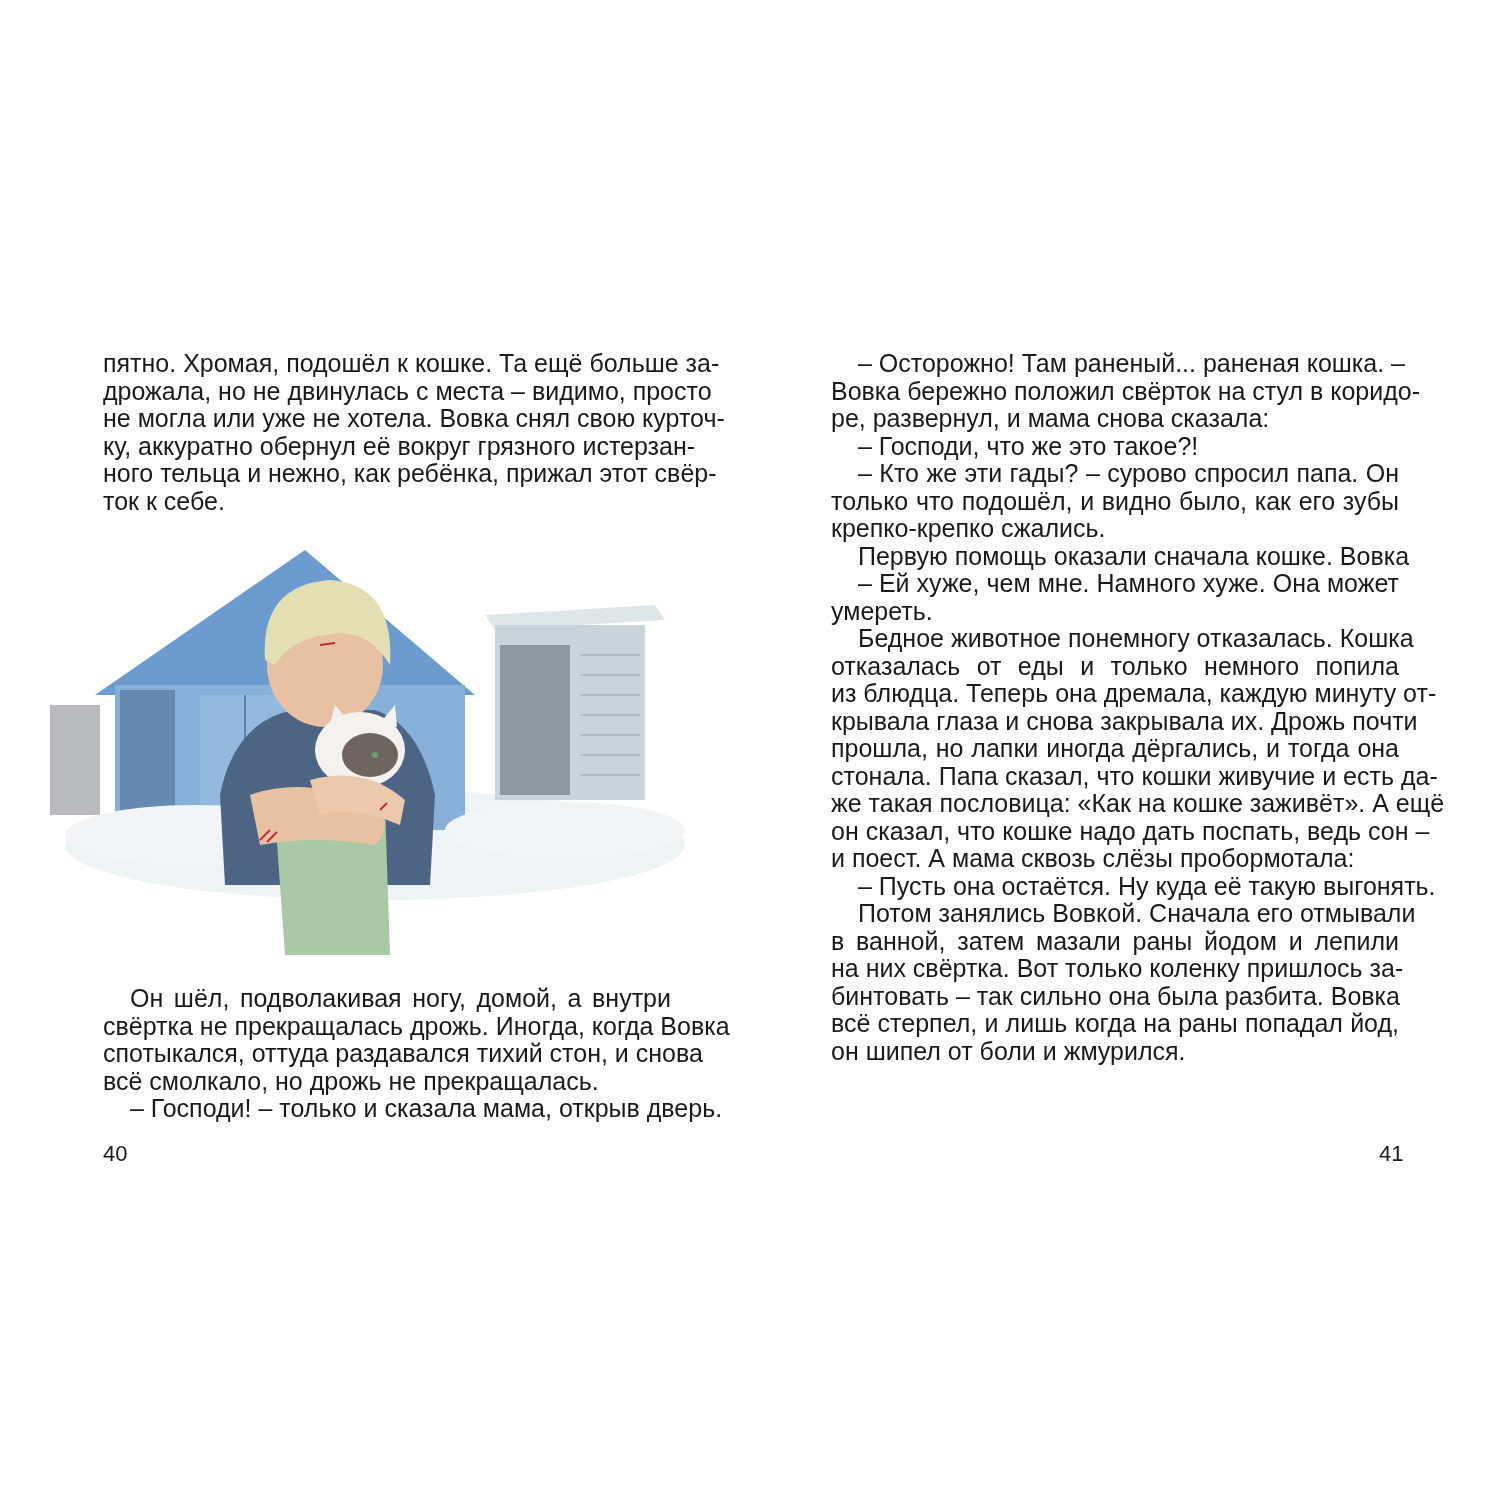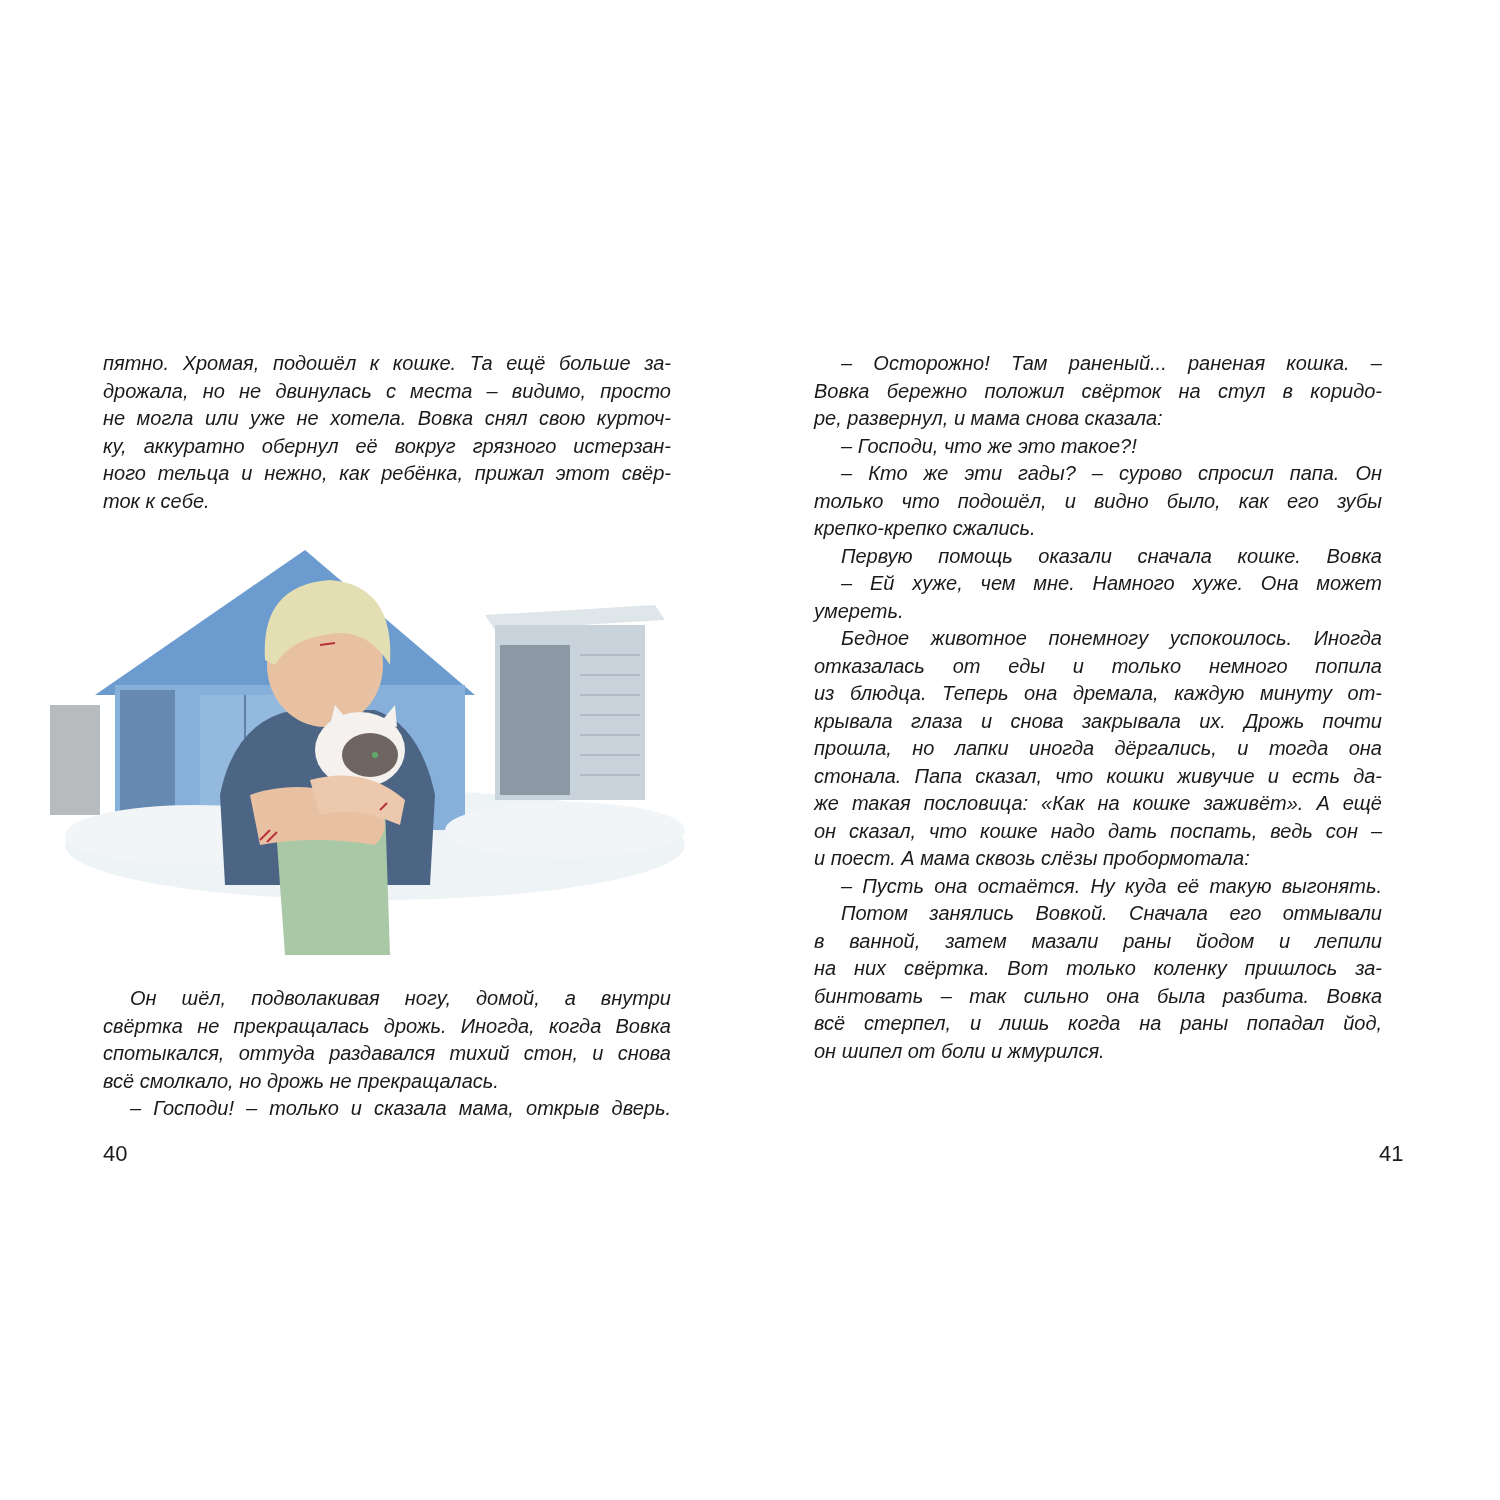--- a/index.html
+++ b/index.html
@@ -1,27 +1,27 @@
 <!DOCTYPE html>
 <html><head>
   <meta charset="utf-8">
   <style>
     html, body { margin: 0; padding: 0; background: #ffffff; }
     body { width: 1500px; height: 1500px; position: relative; overflow: hidden;
            font-family: "Liberation Sans", "DejaVu Sans", sans-serif; color: #1a1a1a; }
     .page { position: absolute; top: 0; height: 1500px; }
     .page.left { left: 0; width: 750px; }
     .page.right { left: 750px; width: 750px; }
-    .textblock { position: absolute; font-size: 20px; line-height: 27.5px; font-style: italic; }
+    .textblock { position: absolute; font-size: 25px; line-height: 27.5px; }
     .line { display: block; white-space: nowrap; text-align: justify; text-align-last: justify; height: 27.5px; }
     .line.last { text-align-last: left; }
     .line.indent { padding-left: 27px; }
     .left .tb1 { left: 103px; top: 350px; width: 568px; }
     .left .tb2 { left: 103px; top: 985px; width: 568px; }
-    .right .tb3 { left: 64px; top: 350px; width: 568px; }
+    .right .tb3 { left: 81px; top: 350px; width: 568px; }
     .pagenum { position: absolute; font-size: 22px; top: 1141px; }
     .left .pagenum { left: 103px; }
     .right .pagenum { left: 629px; }
     .illustration { position: absolute; left: 45px; top: 545px; width: 650px; height: 410px; }
   </style>
 </head>
 <body>
 
 <div class="page left">
   <div class="textblock tb1">
@@ -102,21 +102,21 @@
     <span class="line indent">– Осторожно! Там раненый... раненая кошка. –</span>
     <span class="line">Вовка бережно положил свёрток на стул в коридо-</span>
     <span class="line last">ре, развернул, и мама снова сказала:</span>
     <span class="line indent last">– Господи, что же это такое?!</span>
     <span class="line indent">– Кто же эти гады? – сурово спросил папа. Он</span>
     <span class="line">только что подошёл, и видно было, как его зубы</span>
     <span class="line last">крепко-крепко сжались.</span>
     <span class="line indent">Первую помощь оказали сначала кошке. Вовка</span>
     <span class="line indent">– Ей хуже, чем мне. Намного хуже. Она может</span>
     <span class="line last">умереть.</span>
-    <span class="line indent">Бедное животное понемногу успокоилось. Иногда</span>
+    <span class="line indent">Бедное животное понемногу отказалась. Кошка</span>
     <span class="line">отказалась от еды и только немного попила</span>
     <span class="line">из блюдца. Теперь она дремала, каждую минуту от-</span>
     <span class="line">крывала глаза и снова закрывала их. Дрожь почти</span>
     <span class="line">прошла, но лапки иногда дёргались, и тогда она</span>
     <span class="line">стонала. Папа сказал, что кошки живучие и есть да-</span>
     <span class="line">же такая пословица: «Как на кошке заживёт». А ещё</span>
     <span class="line">он сказал, что кошке надо дать поспать, ведь сон –</span>
     <span class="line last">и поест. А мама сквозь слёзы пробормотала:</span>
     <span class="line indent">– Пусть она остаётся. Ну куда её такую выгонять.</span>
     <span class="line indent">Потом занялись Вовкой. Сначала его отмывали</span>

